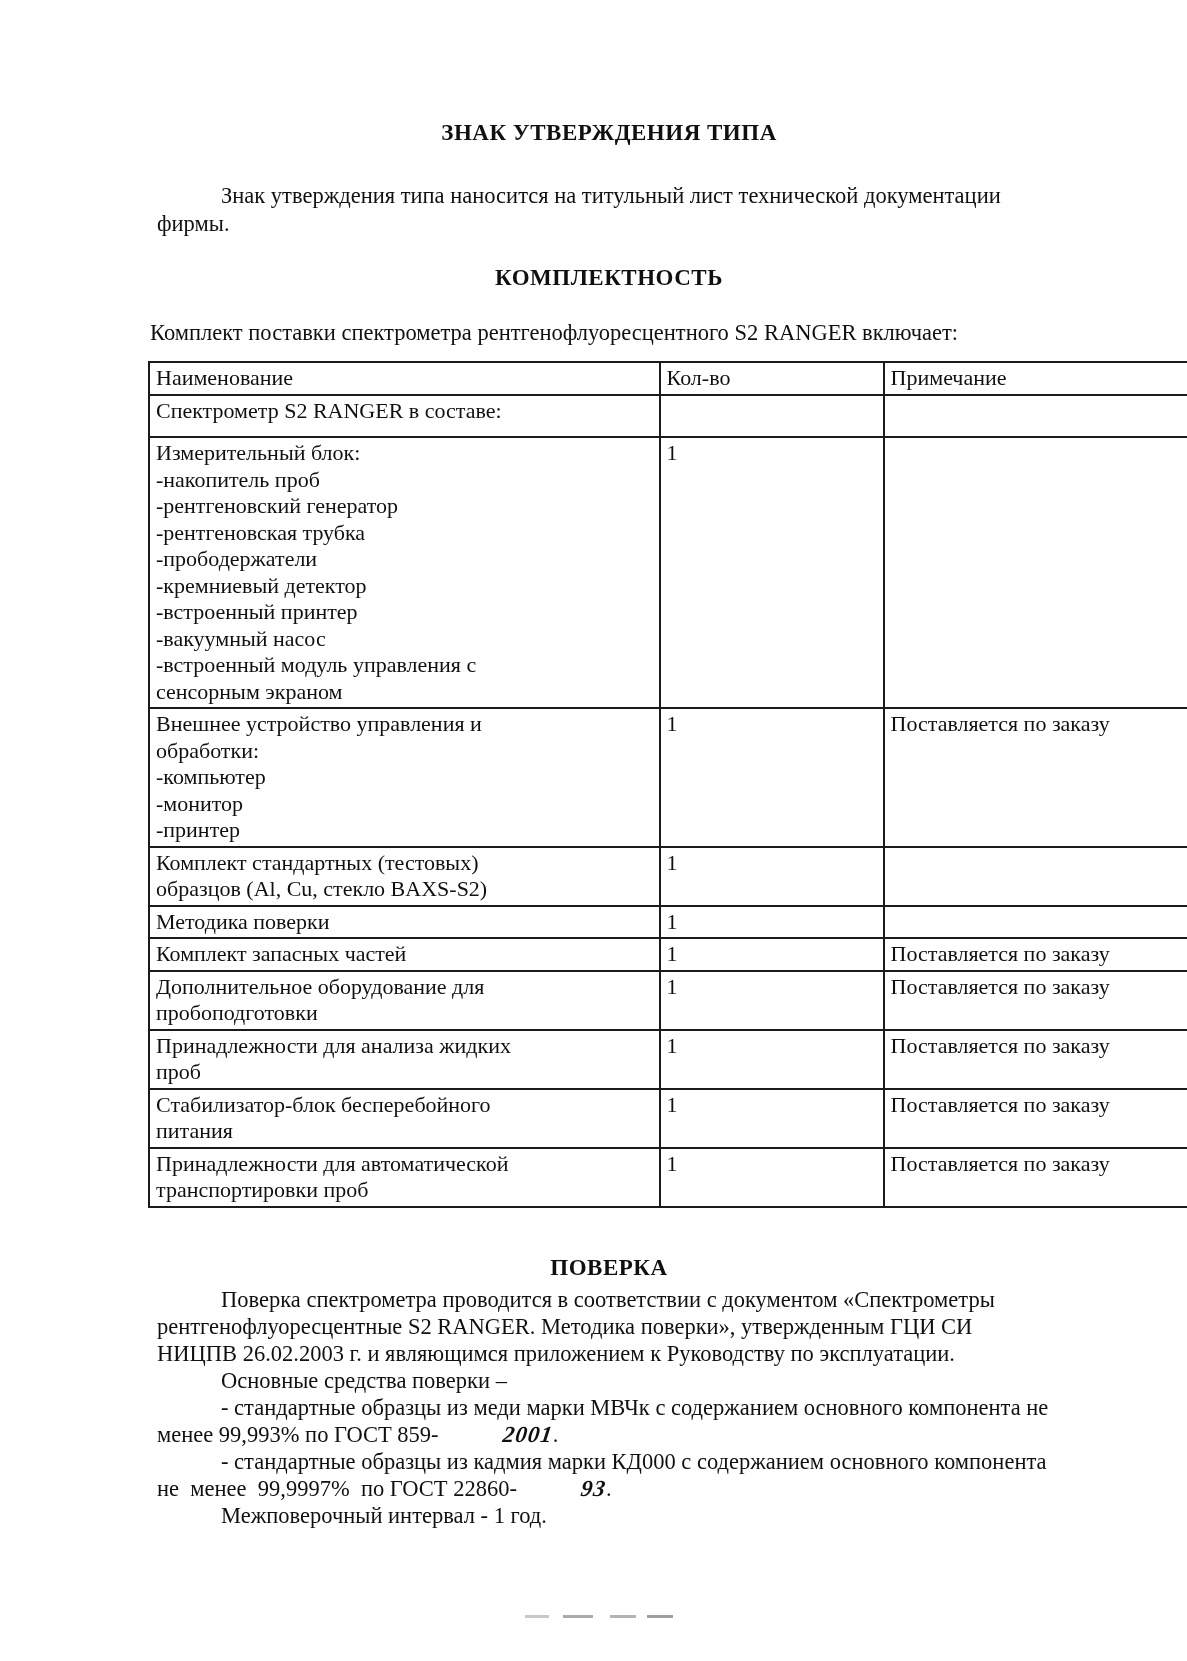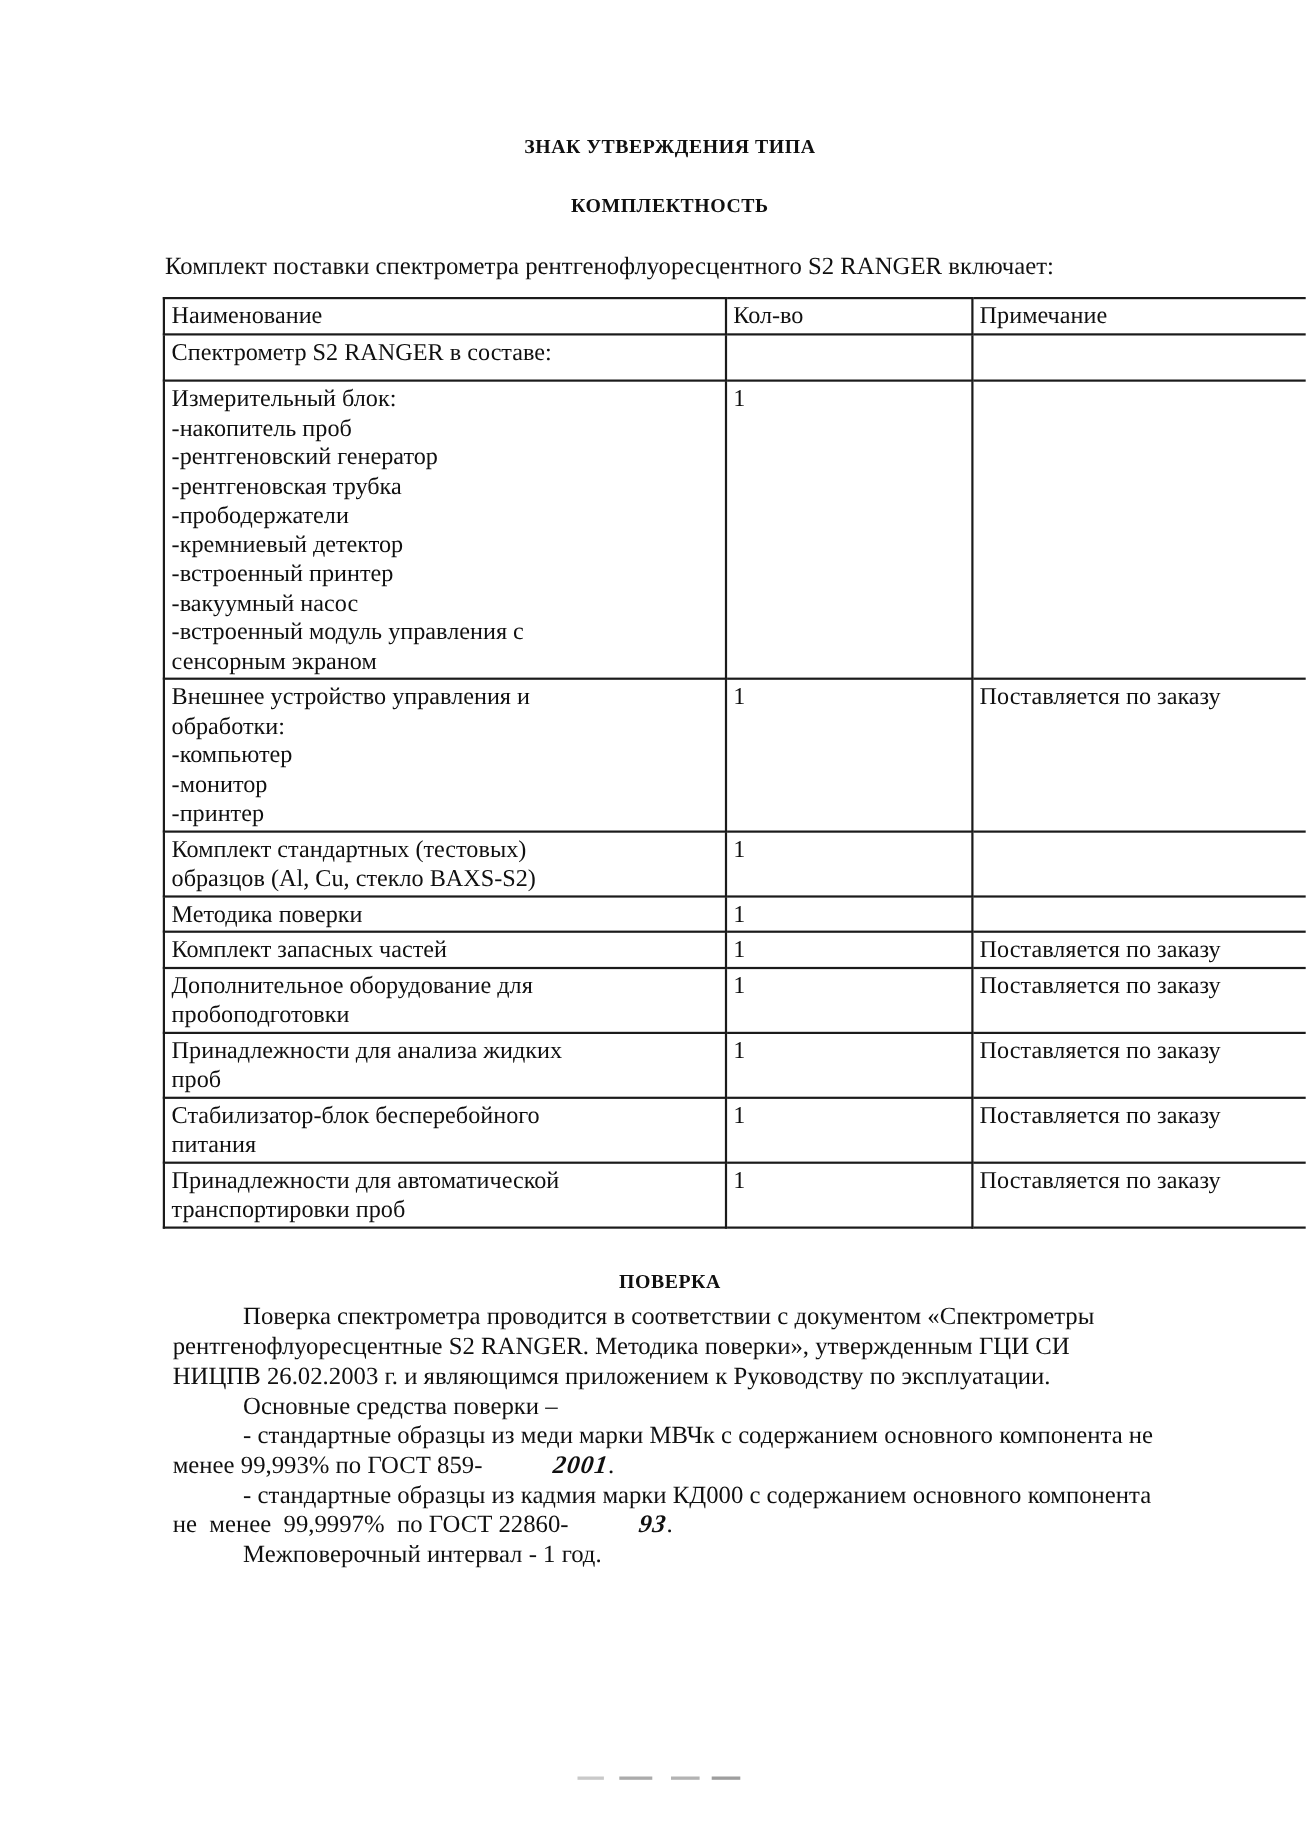--- a/index.html
+++ b/index.html
@@ -21,27 +21,27 @@
     left: 148px;
     width: 954px;
   }
   .text-block {
     margin-left: 9px;
     width: 904px;
   }
   .heading {
     text-align: center;
     font-weight: bold;
-    font-size: 18px;
+    font-size: 23px;
     line-height: 28px;
     letter-spacing: 0.5px;
   }
   .heading-approval { padding-top: 119px; }
   .heading-completeness { margin-top: 26px; }
-  .heading-verification { margin-top: 34px; text-align: center; }
+  .heading-verification { margin-top: 46px; text-align: center; }
   .body-p {
     font-size: 22.5px;
     line-height: 28px;
     margin: 0;
     text-indent: 64px;
     white-space: pre-wrap;
     text-align: left;
   }
   .approval-paragraph { margin-top: 35px; }
   .table-intro {
@@ -109,20 +109,21 @@
   .scan-artifact .d3 { left: 85px; width: 26px; background: #b3b3b3; }
   .scan-artifact .d4 { left: 122px; width: 26px; background: #9e9e9e; }
 </style>
 </head>
 <body>
 
 <div class="doc">
 
   <div class="text-block">
     <div class="heading heading-approval">ЗНАК УТВЕРЖДЕНИЯ ТИПА</div>
+    <p class="body-p approval-paragraph">Знак утверждения типа наносится на титульный лист технической документации фирмы.</p>
     <div class="heading heading-completeness">КОМПЛЕКТНОСТЬ</div>
   </div>
 
   <div class="table-intro">Комплект поставки спектрометра рентгенофлуоресцентного S2 RANGER включает:</div>
 
   <table class="kit-table">
     <colgroup>
         <col class="c1">
         <col class="c2">
         <col class="c3">

